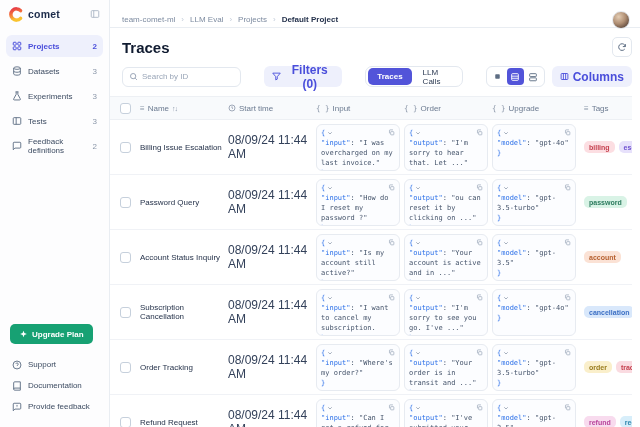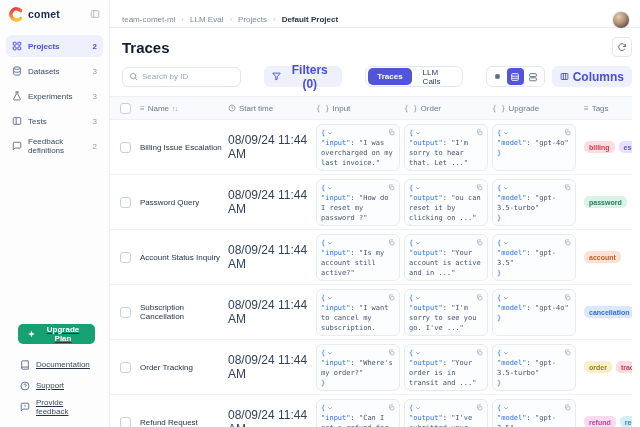--- a/index.html
+++ b/index.html
@@ -13,21 +13,21 @@
   .logo-row { height:28px; display:flex; align-items:center; padding:0 9px; gap:4px; }
   .logo-text { font-size:10.5px; font-weight:bold; color:#1c2b4a; letter-spacing:.2px; }
   .collapse-btn { margin-left:auto; color:#a4b0bf; cursor:pointer; }
   .nav { padding:7px 6px 0; display:flex; flex-direction:column; gap:3px; }
   .nav-item { display:flex; align-items:center; gap:6px; height:22px; padding:0 6px;
               border-radius:6px; font-size:8px; color:#3c4b61; cursor:pointer; }
   .nav-item .ic { color:#5d6d83; }
   .nav-item .cnt { margin-left:auto; color:#8b97a9; }
   .nav-item.active { background:#eef0fc; color:#4a4edb; font-weight:bold; }
   .nav-item.active .ic, .nav-item.active .cnt { color:#4a4edb; }
-  .sidebar-bottom { margin-top:auto; padding:8px 14px 10px;text-decoration:underline; }
+  .sidebar-bottom { margin-top:auto; padding:8px 6px 10px; }
   .upgrade-btn { height:20px; width:fit-content; padding:0 9px; margin:0 0 10px 4px;
                  background:#17a173; border:none; border-radius:5px; color:#fff; font-size:8px;
                  font-weight:bold; display:flex; align-items:center; gap:4px; cursor:pointer;
                  font-family:inherit; }
   .foot-item { display:flex; align-items:center; gap:6px; height:21px; padding:0 6px;
                font-size:8px; color:#3c4b61; border-radius:6px; cursor:pointer; }
   .foot-item .ic { color:#5d6d83; }
 
   
   .main { flex:1; min-width:0; display:flex; flex-direction:column; }
@@ -179,35 +179,35 @@
       <span>
           <svg width="9" height="9" viewBox="0 0 24 24" fill="currentColor">
             <path d="M12 2l2.4 6.3L21 10.7l-6.6 2.4L12 19.5l-2.4-6.4L3 10.7l6.6-2.4z"></path>
           </svg>
         </span>
       <span>Upgrade Plan</span>
     </button>
     <div class="foot-item">
       <span class="ic">
           <svg width="10" height="10" viewBox="0 0 24 24" fill="none" stroke="currentColor" stroke-width="2.2">
-            <path d="M4 19.5A2.5 2.5 0 0 1 6.5 17H20"></path>
-            <path d="M6.5 2H20v20H6.5A2.5 2.5 0 0 1 4 19.5v-15A2.5 2.5 0 0 1 6.5 2z"></path>
-          </svg>
-        </span>
-      <span>Documentation</span>
+            <circle cx="12" cy="12" r="9.5"></circle>
+            <path d="M9.2 9a3 3 0 0 1 5.8 1c0 2-3 2.6-3 4.3"></path>
+            <path d="M12 17.5v.2"></path>
+          </svg>
+        </span>
+      <span>Support</span>
     </div>
     <div class="foot-item">
       <span class="ic">
           <svg width="10" height="10" viewBox="0 0 24 24" fill="none" stroke="currentColor" stroke-width="2.2">
-            <circle cx="12" cy="12" r="9.5"></circle>
-            <path d="M9.2 9a3 3 0 0 1 5.8 1c0 2-3 2.6-3 4.3"></path>
-            <path d="M12 17.5v.2"></path>
-          </svg>
-        </span>
-      <span>Support</span>
+            <path d="M4 19.5A2.5 2.5 0 0 1 6.5 17H20"></path>
+            <path d="M6.5 2H20v20H6.5A2.5 2.5 0 0 1 4 19.5v-15A2.5 2.5 0 0 1 6.5 2z"></path>
+          </svg>
+        </span>
+      <span>Documentation</span>
     </div>
     <div class="foot-item">
       <span class="ic">
           <svg width="10" height="10" viewBox="0 0 24 24" fill="none" stroke="currentColor" stroke-width="2.2">
             <path d="M21 15a2 2 0 0 1-2 2H7l-4 4V5a2 2 0 0 1 2-2h14a2 2 0 0 1 2 2z"></path>
             <path d="M12 7v4"></path>
             <path d="M12 14v.2"></path>
           </svg>
         </span>
       <span>Provide feedback</span>

